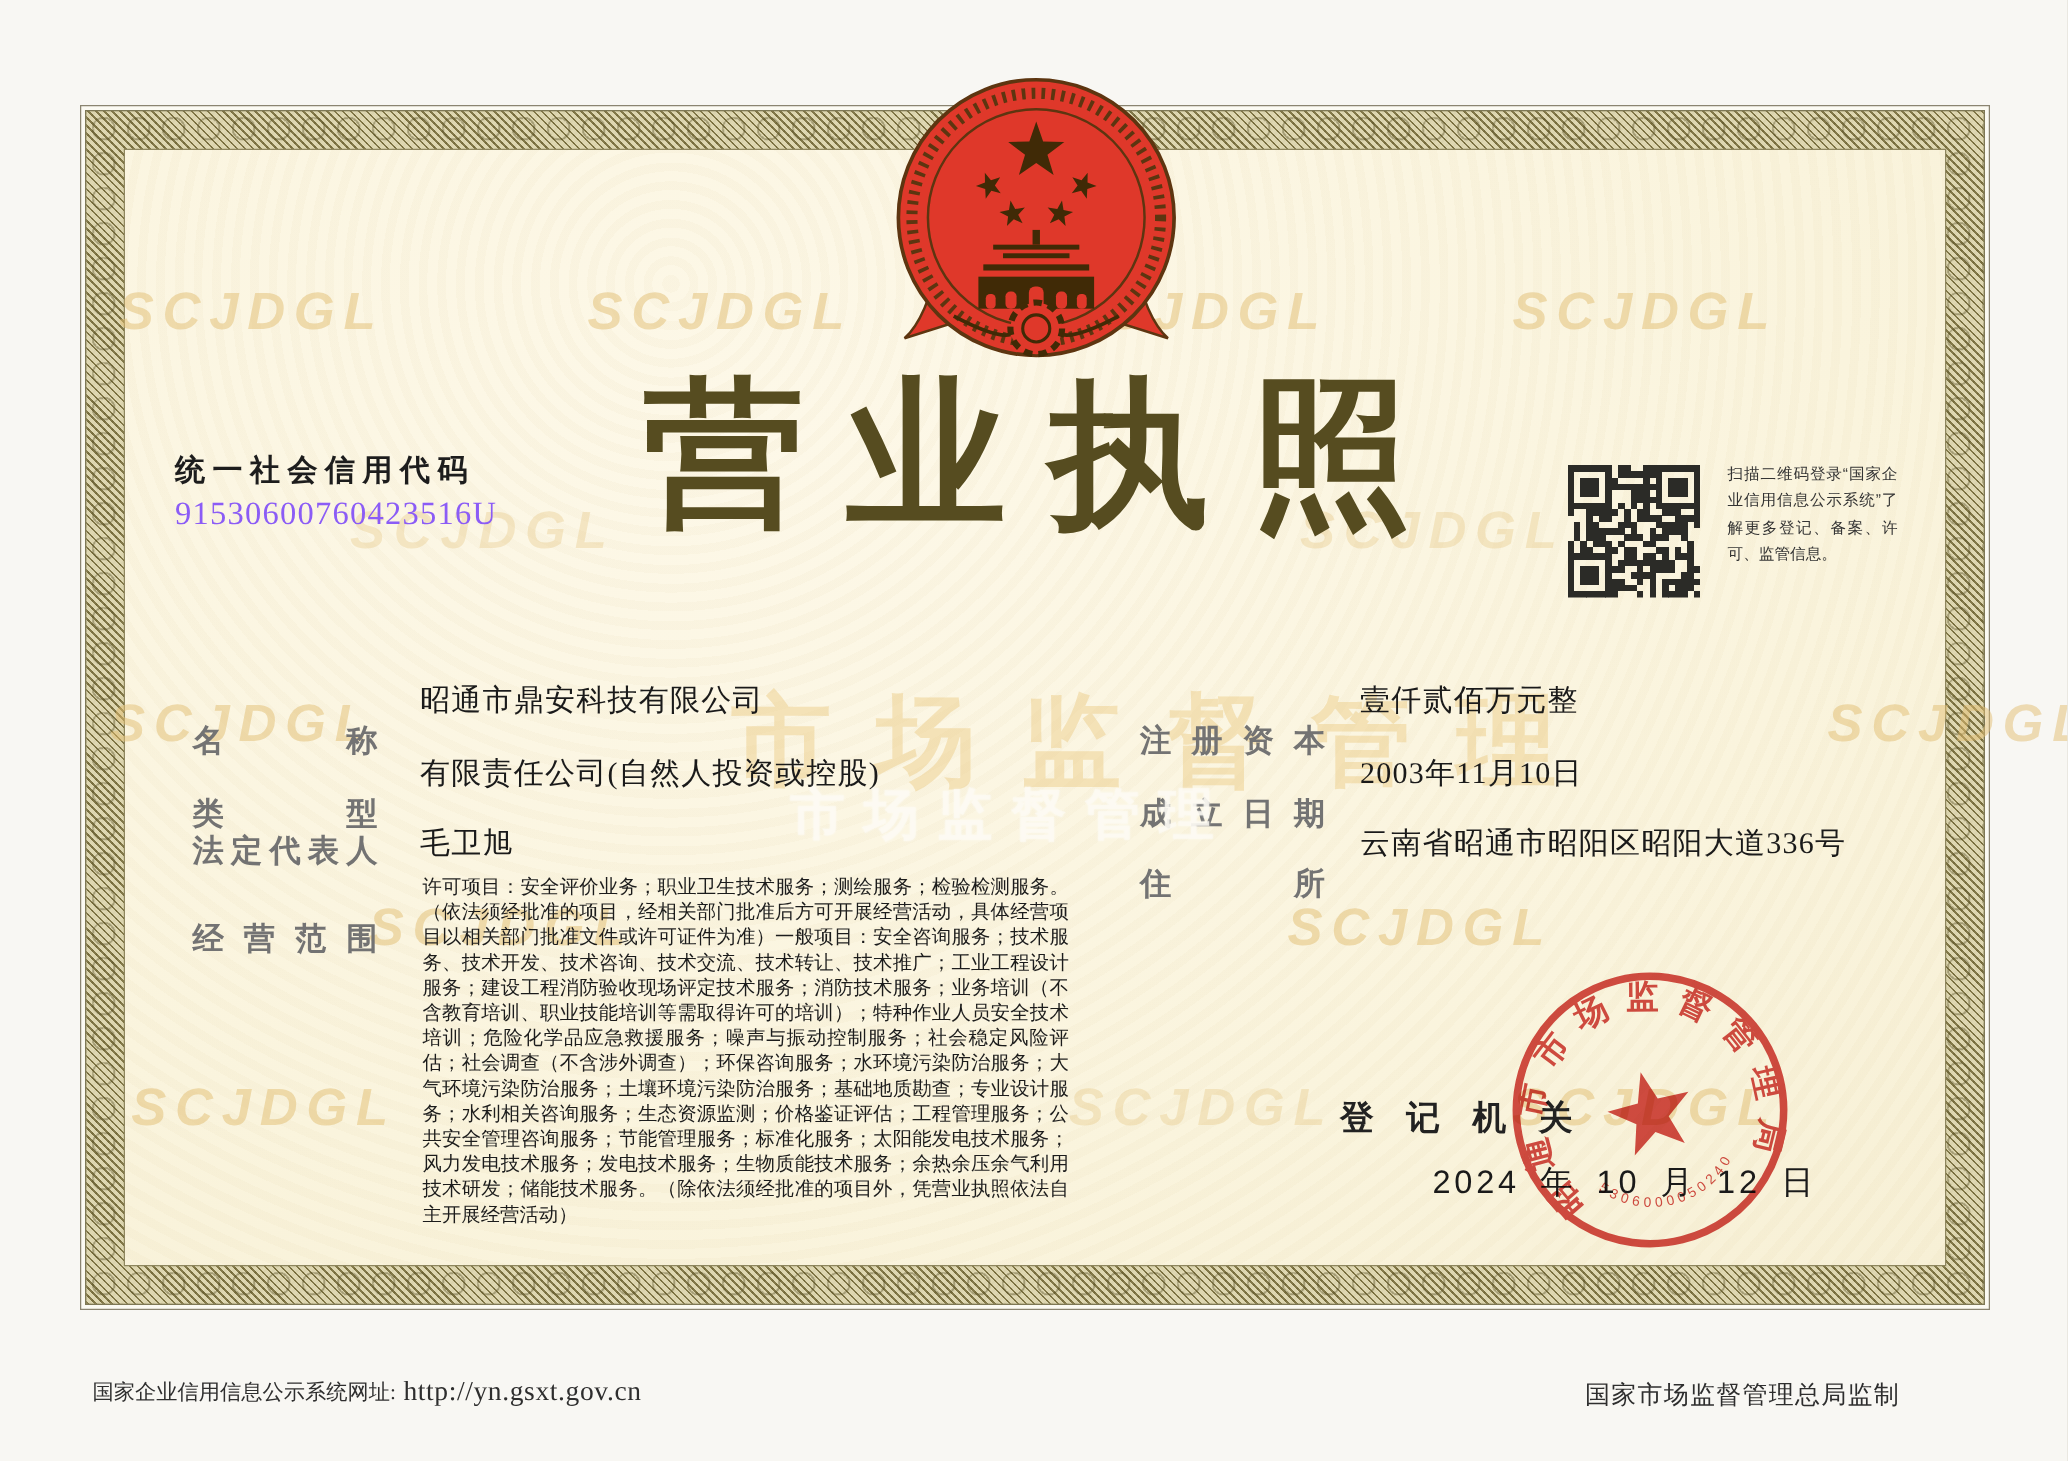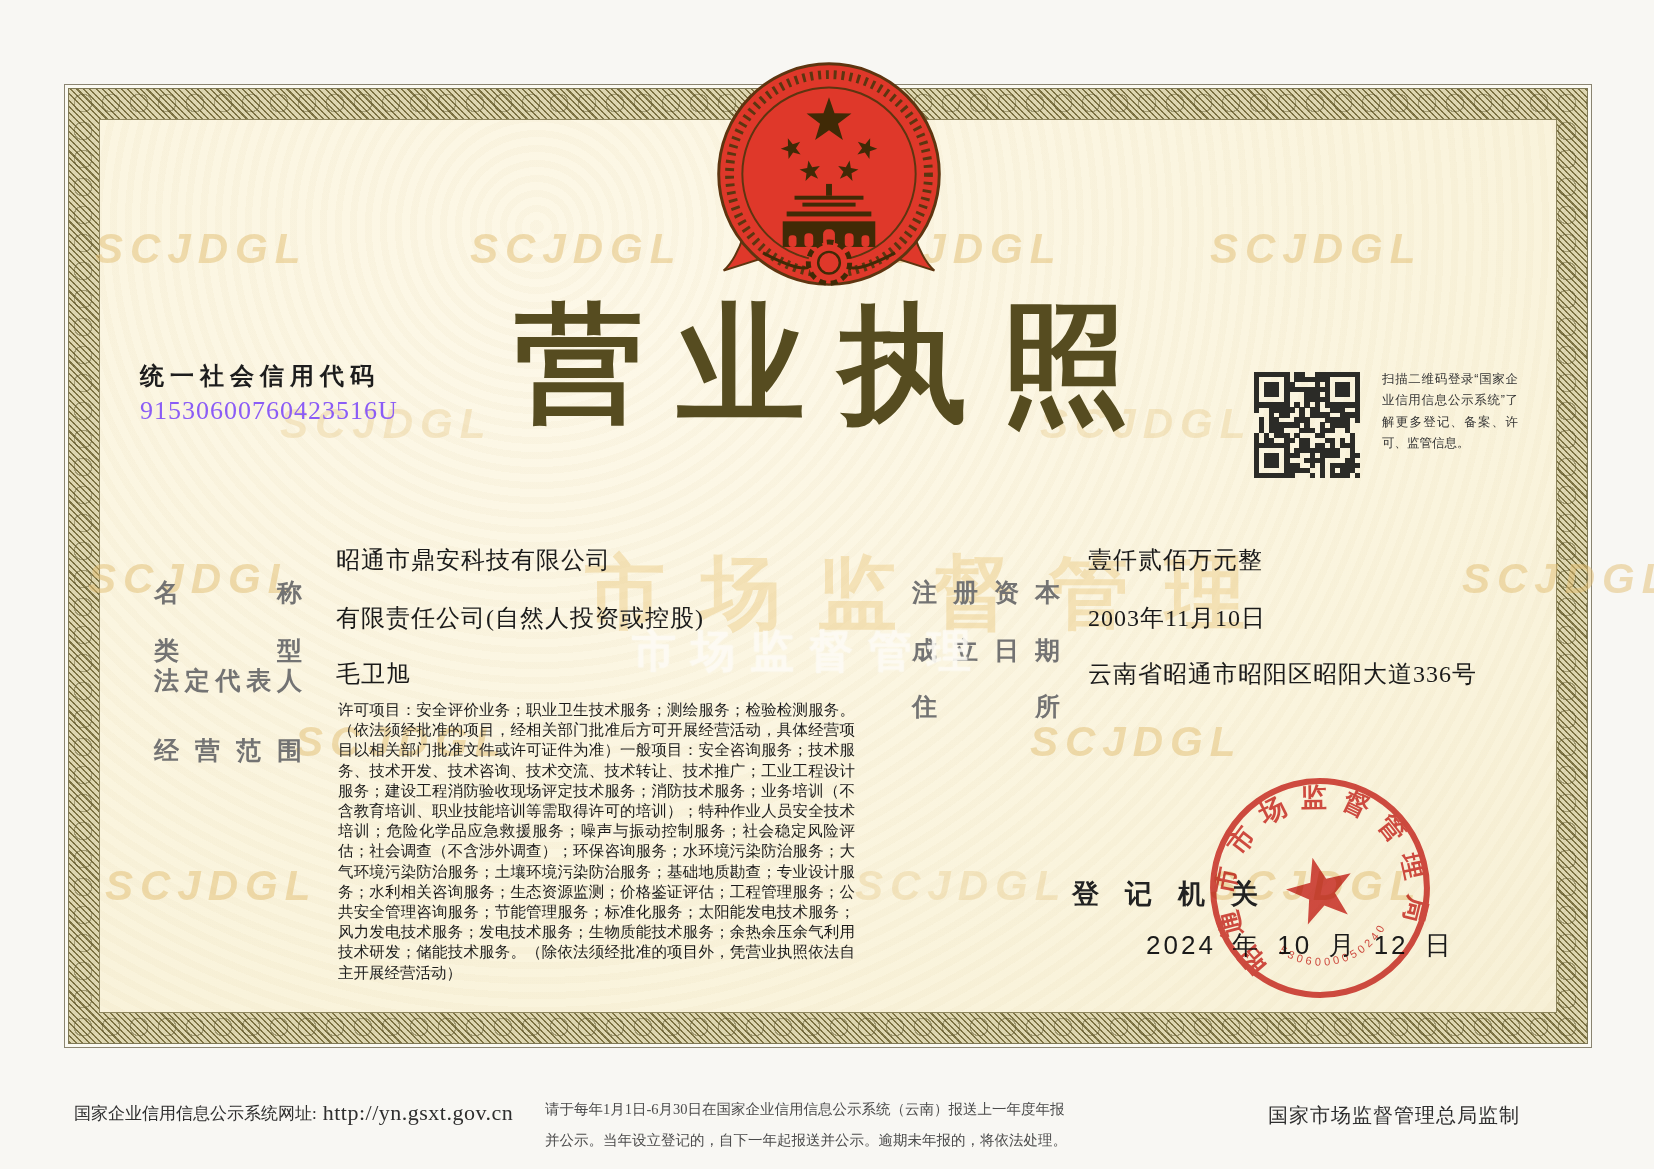--- a/index.html
+++ b/index.html
@@ -446,19 +446,15 @@
       <text fill="#cf3a35" font-size="11" letter-spacing="3.5" font-family="Liberation Sans, sans-serif">
         <textPath href="#sealBottom" startOffset="50%" text-anchor="middle">5306000050240</textPath>
       </text>
     </svg>
   </div>
 
   <div class="footer-left">
     <span class="cjk">国家企业信用信息公示系统网址:</span>
     <span class="url">http://yn.gsxt.gov.cn</span>
   </div>
-  <div class="footer-mid">
-    <div>请于每年1月1日-6月30日在国家企业信用信息公示系统（云南）报送上一年度年报</div>
-    <div>并公示。当年设立登记的，自下一年起报送并公示。逾期未年报的，将依法处理。</div>
-  </div>
   <div class="footer-right">国家市场监督管理总局监制</div>
 
 </div>
 
 </body></html>

